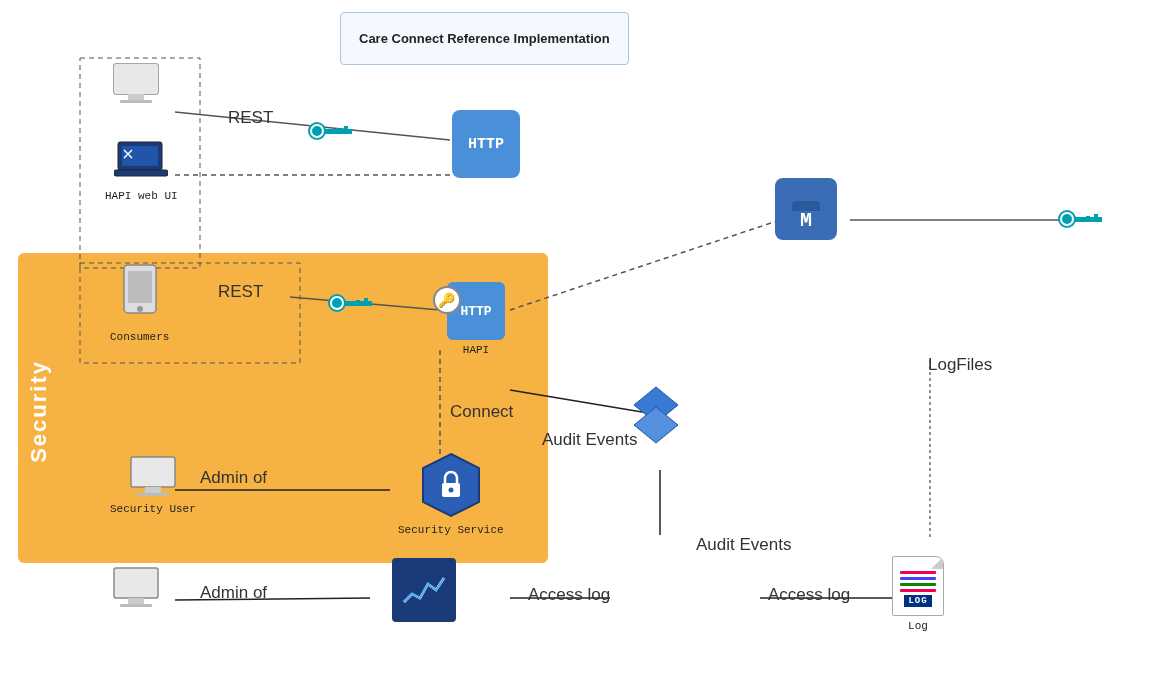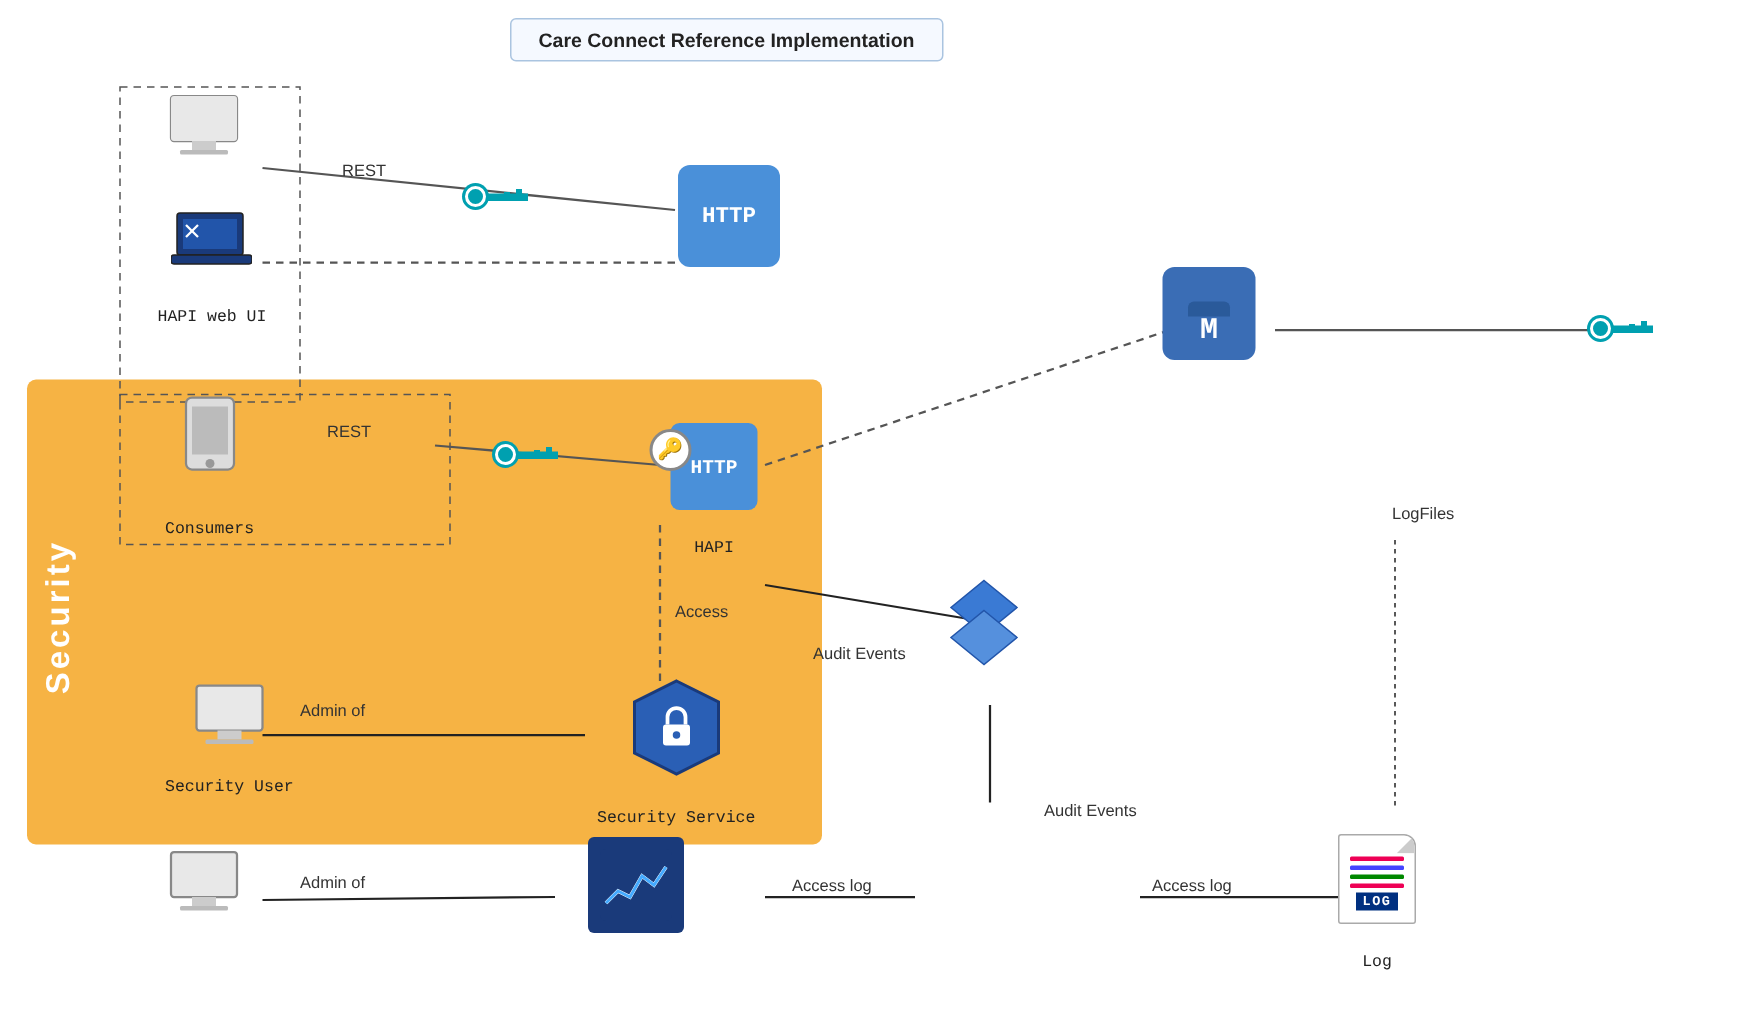--- a/index.html
+++ b/index.html
@@ -20,21 +20,21 @@
       height: 683px;
     }
 
     
     .title-box {
       position: absolute;
       top: 12px;
       left: 340px;
       border: 1.5px solid #aac4e0;
       border-radius: 4px;
-      padding: 6px 18px;
+      padding: 18px 18px;
       background: #f5f9ff;
       font-size: 13px;
       font-weight: bold;
       color: #222;
       white-space: nowrap;
     }
 
     
     .security-region {
       position: absolute;
@@ -64,21 +64,21 @@
     .icon-block {
       position: absolute;
       display: flex;
       flex-direction: column;
       align-items: center;
       z-index: 10;
       font-family: Liberation Mono, monospace;
     }
 
     .icon-label {
-      margin-top: 20px;
+      margin-top: 4px;
       font-size: 11px;
       color: #222;
       text-align: right;
       white-space: nowrap;
     }
 
     
     .desktop-icon {
       width: 52px;
       height: 44px;
@@ -147,21 +147,21 @@
       top: 0; left: 0;
       width: 1166px;
       height: 683px;
       pointer-events: none;
       z-index: 5;
     }
 
     
     .line-label {
       position: absolute;
-      font-size: 11px;
+      font-size: 17px;
       color: #333;
       z-index: 15;
       background: transparent;
     }
 
     
     .log-icon {
       width: 52px;
       height: 60px;
       background: #fff;
@@ -358,21 +358,21 @@
     <div style="position:relative;">
 
       <div style="position:absolute; top:4px; left:-14px; z-index:20; background:#fff; border-radius:50%; width:28px; height:28px; display:flex; align-items:center; justify-content:center; border:2px solid #888;">
         <span style="font-size:14px;">🔑</span>
       </div>
       <div class="http-cube-small">HTTP</div>
     </div>
     <span class="icon-label">HAPI</span>
   </div>
 
-  <div class="line-label" style="top:402px; left:450px;">Access</div>
+  <div class="line-label" style="top:402px; left:450px;">Connect</div>
 
   <div class="icon-block" style="top:450px; left:398px;">
     <svg width="70" height="70" viewBox="0 0 70 70">
       <polygon points="35,4 63,18 63,52 35,66 7,52 7,18" fill="#2a5fb5" stroke="#1a3a7a" stroke-width="2"></polygon>
 
       <rect x="26" y="33" width="18" height="14" rx="2" fill="#fff"></rect>
       <path d="M29,33 v-5 a6,6 0 0,1 12,0 v5" fill="none" stroke="#fff" stroke-width="2.5"></path>
       <circle cx="35" cy="40" r="2.5" fill="#2a5fb5"></circle>
     </svg>
     <span class="icon-label">Security Service</span>
@@ -409,21 +409,21 @@
       <polygon points="28,2 50,20 28,38 6,20" fill="#3a7ad4" stroke="#2255aa" stroke-width="1"></polygon>
 
       <polygon points="28,22 50,40 28,58 6,40" fill="#5590dd" stroke="#2255aa" stroke-width="1"></polygon>
     </svg>
   </div>
 
   <div class="line-label" style="top:430px; left:542px;">Audit Events</div>
 
   <div class="line-label" style="top:535px; left:696px;">Audit Events</div>
 
-  <div class="line-label" style="top:337px; left:888px;padding-left:40px;">LogFiles</div>
+  <div class="line-label" style="top:355px; left:888px;padding-left:40px;">LogFiles</div>
 
   <div class="icon-block" style="top:566px; left:110px;">
     <svg width="52" height="44" viewBox="0 0 52 44">
       <rect x="4" y="2" width="44" height="30" rx="2" fill="#e8e8e8" stroke="#888" stroke-width="1.5"></rect>
       <rect x="18" y="32" width="16" height="6" fill="#ccc"></rect>
       <rect x="10" y="38" width="32" height="3" rx="1" fill="#bbb"></rect>
     </svg>
   </div>
 
   <div class="line-label" style="top:583px; left:200px;">Admin of</div>

